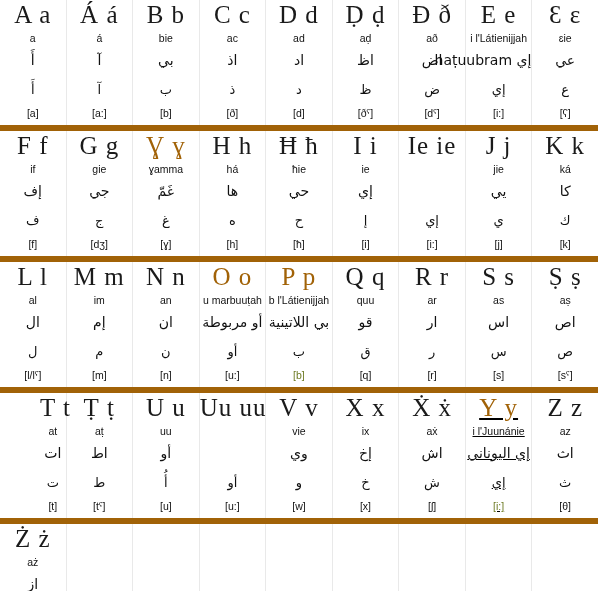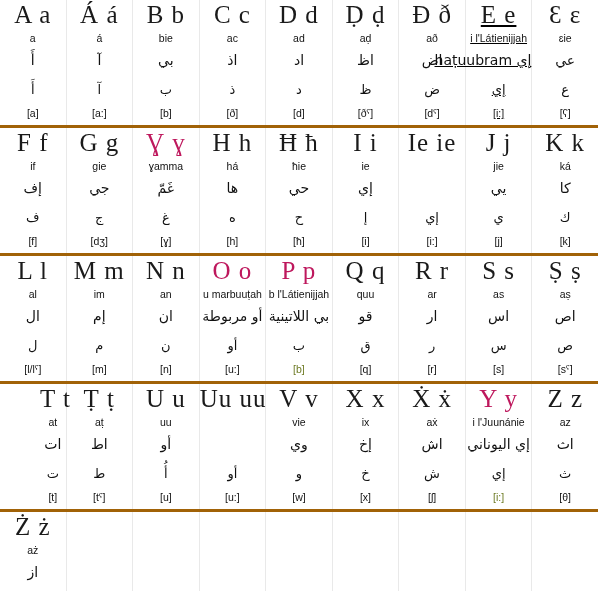--- a/index.html
+++ b/index.html
@@ -19,34 +19,34 @@
     width: 598px;
     border-collapse: collapse;
     table-layout: fixed;
   }
 
   #alphabet-chart td.cell {
     vertical-align: top;
     text-align: center;
     padding: 0;
     border-right: 1px solid #e9e9e9;
-    border-bottom: 3px solid #a16207;
+    border-bottom: 6px solid #a16207;
   }
   #alphabet-chart td.cell.last-col { border-right: none; }
   #alphabet-chart tr.row-last td.cell { border-bottom: none; }
 
   .letter {
     font-family: "Liberation Serif", serif;
     font-size: 25px;
     line-height: 30px;
     letter-spacing: 1px;
     white-space: nowrap;
     color: #1a1a1a;
   }
-  .letter.accent { color: #be185d; }
+  .letter.accent { color: #a16207; }
 
   .name {
     font-family: "Liberation Sans", sans-serif;
     font-size: 10.5px;
     line-height: 16px;
     height: 16px;
     white-space: nowrap;
     color: #111111;
   }
 
@@ -123,21 +123,21 @@
           <div class="arabic small">ظ</div>
           <div class="ipa">[ðˤ]</div>
         </td>
         <td class="cell" style="width: 11.1111%;">
           <div class="letter">Ð ð</div>
           <div class="name">að</div>
           <div class="arabic">اض</div>
           <div class="arabic small">ض</div>
           <div class="ipa">[dˤ]</div>
         </td>
-        <td class="cell" style="width: 11.1111%; text-decoration: underline;">
+        <td class="cell" style="width: 11.1111%;">
           <div class="letter">E e</div>
           <div class="name">i l'Látienijjah</div>
           <div class="arabic">إي marbuuṭah</div>
           <div class="arabic small">إي</div>
           <div class="ipa">[i:]</div>
         </td>
         <td class="cell last-col" style="width: 11.1111%;">
           <div class="letter">Ɛ ɛ</div>
           <div class="name">ɛie</div>
           <div class="arabic">عي</div>
@@ -318,21 +318,21 @@
           <div class="arabic small">خ</div>
           <div class="ipa">[x]</div>
         </td>
         <td class="cell" style="width: 11.1111%;">
           <div class="letter">Ẋ ẋ</div>
           <div class="name">aẋ</div>
           <div class="arabic">اش</div>
           <div class="arabic small">ش</div>
           <div class="ipa">[ʃ]</div>
         </td>
-        <td class="cell" style="width: 11.1111%;">
+        <td class="cell" style="width: 11.1111%; text-decoration: underline;">
           <div class="letter accent">Y y</div>
           <div class="name">i l'Juunánie</div>
           <div class="arabic">إي اليوناني</div>
           <div class="arabic small">إي</div>
           <div class="ipa accent">[i:]</div>
         </td>
         <td class="cell last-col" style="width: 11.1111%;">
           <div class="letter">Z z</div>
           <div class="name">az</div>
           <div class="arabic">اث</div>

